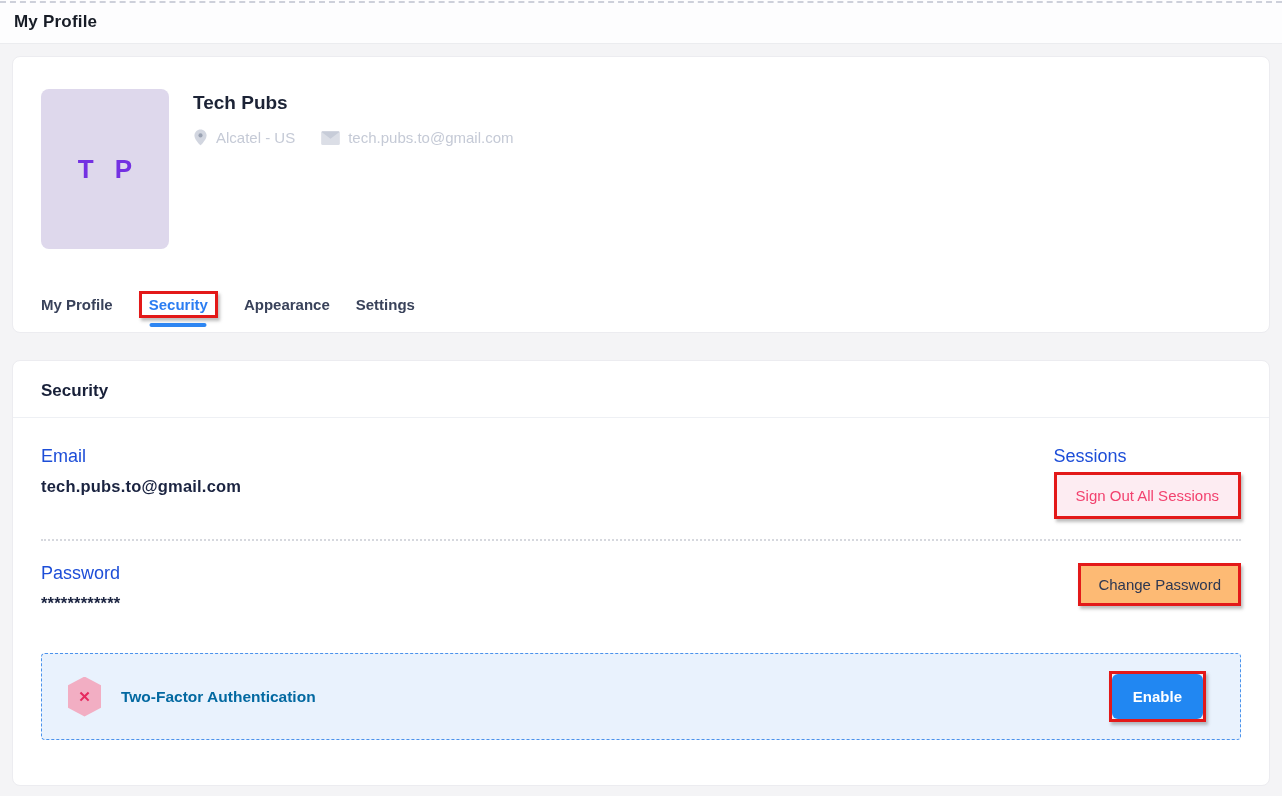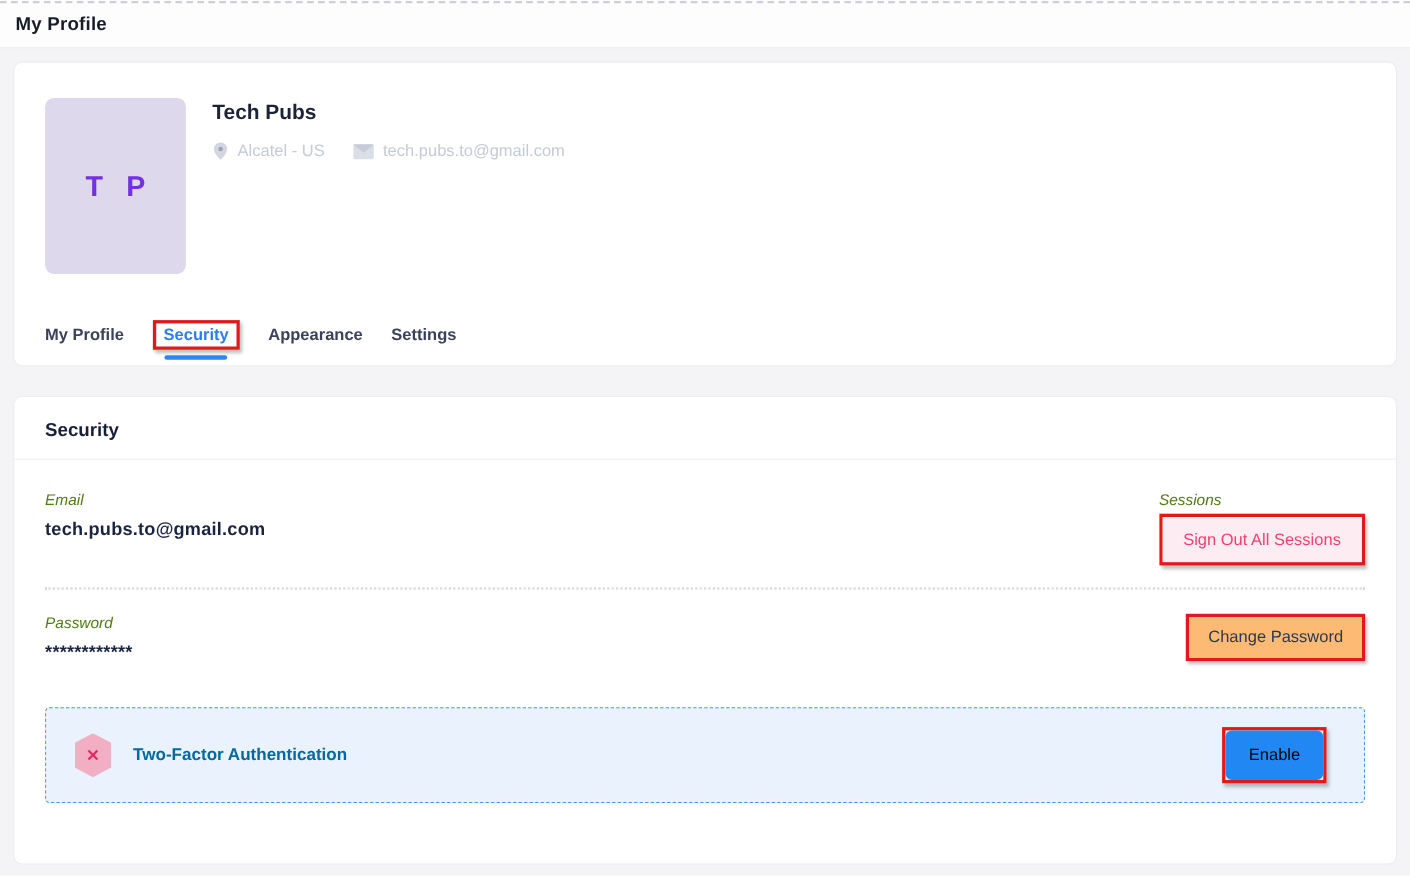--- a/index.html
+++ b/index.html
@@ -55,29 +55,29 @@
     position:absolute; left:50%; transform:translateX(-50%);
     top:calc(100% + 5px); width:57px; height:4px;
     background:#2e86f2; border-radius:2px;
   }
 
   .security-card { margin-top:27px; height:426px; }
   .sec-header { padding:20px 28px 16px; border-bottom:1px solid #eef0f4; }
   .sec-header h3 { font-size:17px; font-weight:bold; color:#182039; }
   .sec-body { padding:28px 28px 0; }
   .row { display:flex; justify-content:space-between; }
-  .field-label { font-size:14px; color:#4d7c0f;font-style:italic; }
+  .field-label { font-size:18px; color:#1d4ed8; }
   .field-value { margin-top:10px; font-size:16.5px; font-weight:bold; color:#1a2340; letter-spacing:.2px; }
   .col-right { display:flex; flex-direction:column; align-items:flex-start; }
   .col-right .annotation-box { margin-top:5px; }
 
   .btn { border:none; font-family:inherit; cursor:pointer; display:block; }
   .btn-pink  { background:#fdecf2; color:#f2416e; font-size:15px; padding:12px 19px; }
   .btn-gray  { background:#fdba74; color:#2c3752; font-size:15px; padding:10px 17px; }
-  .btn-blue  { background:#2187f2; color:#000000; font-size:15px; font-weight:normal; padding:14px 21px; border-radius:6px; }
+  .btn-blue  { background:#2187f2; color:#ffffff; font-size:15px; font-weight:bold; padding:14px 21px; border-radius:6px; }
 
   .dotted-divider { border-top:2px dotted #d6d8de; margin-top:20px; }
   .row-password { margin-top:22px; }
 
   .two-factor {
     margin-top:40px; height:87px;
     background:#e9f2fd; border:1.5px dashed #4a92ec; border-radius:4px;
     display:flex; align-items:center; padding:14px 20px 14px 26px;
   }
   .shield {

